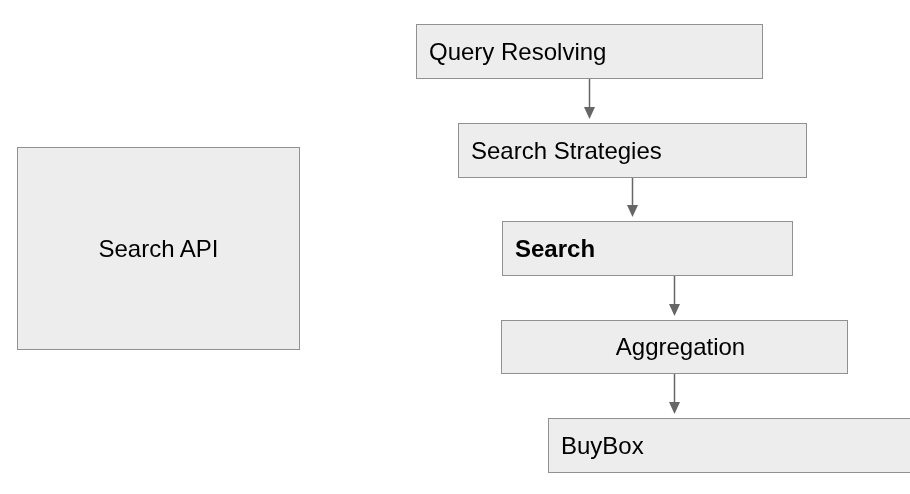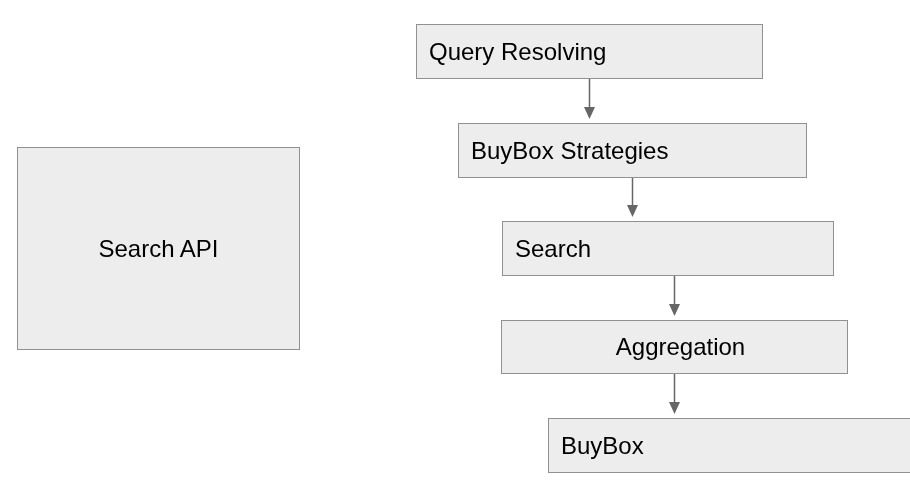--- a/index.html
+++ b/index.html
@@ -29,21 +29,21 @@
     display:flex;
     align-items:center;
     color:var(--text);
     font-size:24px;
     line-height:1;
   }
   .node.flow{padding-left:12px;}
   .node-search-api{left:17px;top:147px;width:283px;height:203px;justify-content:center;}
   .node-query-resolving{left:416px;top:24px;width:347px;height:55px;}
   .node-search-strategies{left:458px;top:123px;width:349px;height:55px;}
-  .node-search{left:502px;top:221px;width:332px;height:55px;}
+  .node-search{left:502px;top:221px;width:291px;height:55px;font-weight:bold;}
   .node-aggregation{left:501px;top:320px;width:347px;height:54px;justify-content:center;}
   .node-buybox{left:548px;top:418px;width:380px;height:55px;}
   .node-label{white-space:nowrap;}
   .edges{
     position:absolute;left:0;top:0;width:910px;height:494px;
     pointer-events:none;
   }
   .edges line{stroke:var(--arrow);stroke-width:1.5;}
   .edges polygon{fill:var(--arrow);}
 </style>
@@ -54,21 +54,21 @@
 
   <div class="node node-search-api">
     <span class="node-label">Search API</span>
   </div>
 
   <div class="node flow node-query-resolving">
     <span class="node-label">Query Resolving</span>
   </div>
 
   <div class="node flow node-search-strategies">
-    <span class="node-label">BuyBox Strategies</span>
+    <span class="node-label">Search Strategies</span>
   </div>
 
   <div class="node flow node-search">
     <span class="node-label">Search</span>
   </div>
 
   <div class="node flow node-aggregation">
     <span class="node-label">Aggregation</span>
   </div>
 

